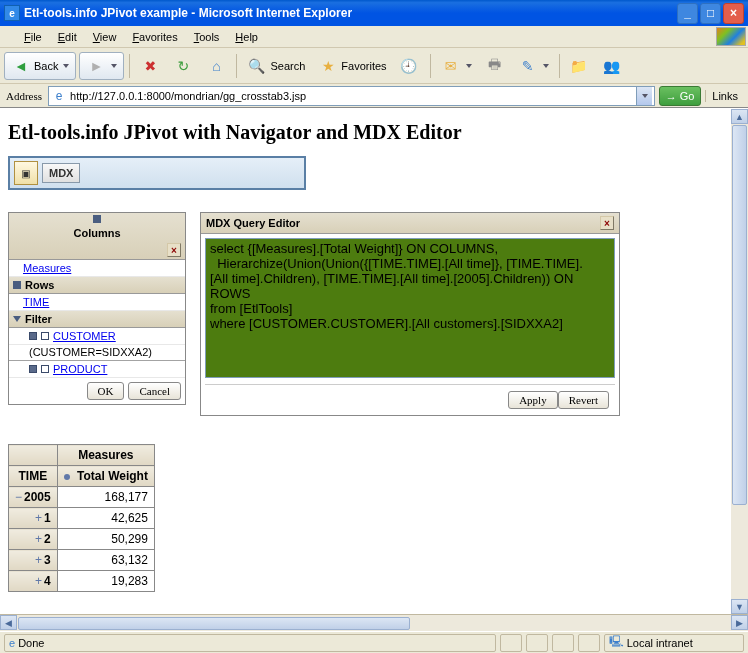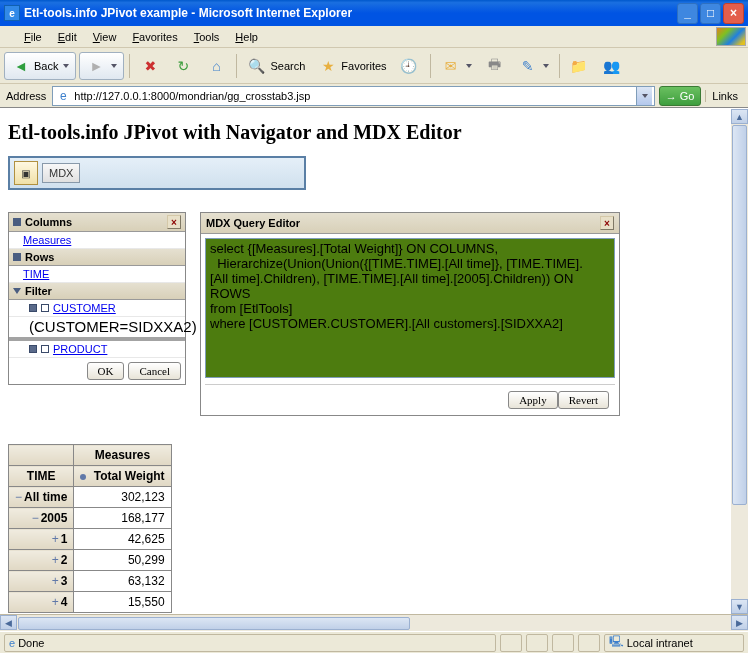--- a/index.html
+++ b/index.html
@@ -123,21 +123,21 @@
     }
     .addressbar {
       background: #ECE9D8;
       height: 24px;
       display: flex;
       align-items: center;
       padding: 0 4px;
       gap: 4px;
       border-bottom: 1px solid #888;
     }
-    .addr-label { padding: 0 2px; }
+    .addr-label { padding: 0 2px; font-family: Liberation Serif, serif; }
     .addr-input {
       flex: 1;
       height: 20px;
       border: 1px solid #7F9DB9;
       background: white;
       display: flex;
       align-items: center;
       padding: 0 2px;
       gap: 3px;
     }
@@ -208,21 +208,21 @@
       font-size: 10px;
       color: #333;
     }
     .widget-tb-btn.selected {
       background: linear-gradient(to bottom, #FFF8E0, #F0E0A8);
       border-color: #B09040;
     }
     .mdx-label {
       font-family: Arial;
       font-size: 11px;
-      font-weight: normal;
+      font-weight: bold;
       color: #333;
       border: 1px solid #8899AA;
       background: linear-gradient(to bottom, #F8F8F8, #E0E0E0);
       padding: 3px 6px;
     }
     .panels-row {
       display: flex;
       gap: 14px;
       align-items: flex-start;
       margin-bottom: 28px;
@@ -234,21 +234,21 @@
     }
     .nav-section-header {
       background: linear-gradient(to bottom, #E5E0D0, #D8D0B8);
       border-bottom: 1px solid #999;
       padding: 2px 4px;
       font-weight: bold;
       display: flex;
       align-items: center;
       gap: 4px;
     }
-    .nav-section-header.first { border-top: none; }
+    .nav-section-header.first { border-top: none; flex-direction: column; }
     .nav-sq-icon {
       width: 8px; height: 8px;
       background: #4A5D80;
       display: inline-block;
     }
     .nav-tri-icon {
       width: 0; height: 0;
       border-left: 4px solid transparent;
       border-right: 4px solid transparent;
       border-top: 6px solid #4A5D80;
@@ -276,22 +276,22 @@
       border-bottom: 1px solid #E8E8E8;
     }
     .nav-row.nested { padding-left: 20px; }
     .nav-link {
       color: #0000EE;
       text-decoration: underline;
       cursor: pointer;
     }
     .nav-filter-text {
       padding: 1px 4px 2px 20px;
-      font-size: 15px;
-      border-bottom: 4px solid #a3a3a3;
+      font-size: 11px;
+      border-bottom: 1px solid #a3a3a3;
     }
     .nav-mini-icon {
       width: 8px; height: 8px;
       display: inline-block;
       background: #5A6A8A;
       border: 1px solid #3A4A6A;
     }
     .nav-mini-icon.hollow { background: white; }
     .nav-buttons {
       padding: 4px;
@@ -618,26 +618,20 @@
           <tr>
         <th></th>
         <th>Measures</th>
       </tr>
       <tr>
         <th>TIME</th>
         <th>
           <span class="dot-bullet"></span>
           <span>Total Weight</span>
         </th>
-      </tr>
-      <tr>
-        <td class="row-header" style="text-align:left;">
-          <span class="expand-icon">−</span><span>All time</span>
-        </td>
-        <td class="data">302,123</td>
       </tr>
       <tr>
         <td class="row-header">
           <span class="expand-icon">−</span><span>2005</span>
         </td>
         <td class="data">168,177</td>
       </tr>
       <tr>
         <td class="row-header">
           <span class="expand-icon">+</span><span>1</span>
@@ -653,21 +647,21 @@
       <tr>
         <td class="row-header">
           <span class="expand-icon">+</span><span>3</span>
         </td>
         <td class="data">63,132</td>
       </tr>
       <tr>
         <td class="row-header">
           <span class="expand-icon">+</span><span>4</span>
         </td>
-        <td class="data">15,550</td>
+        <td class="data">19,283</td>
       </tr>
     </tbody>
       </table>
   </div>
 </div>
 
 <div class="horiz-scroll">
   <div class="scroll-arrow">◀</div>
   <div class="scroll-track">
     <div class="scroll-thumb"></div>

